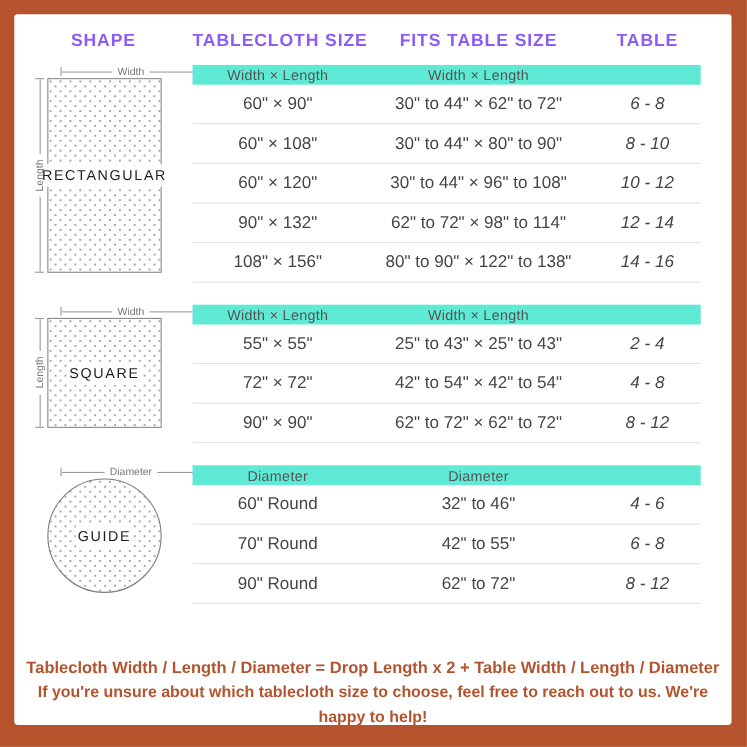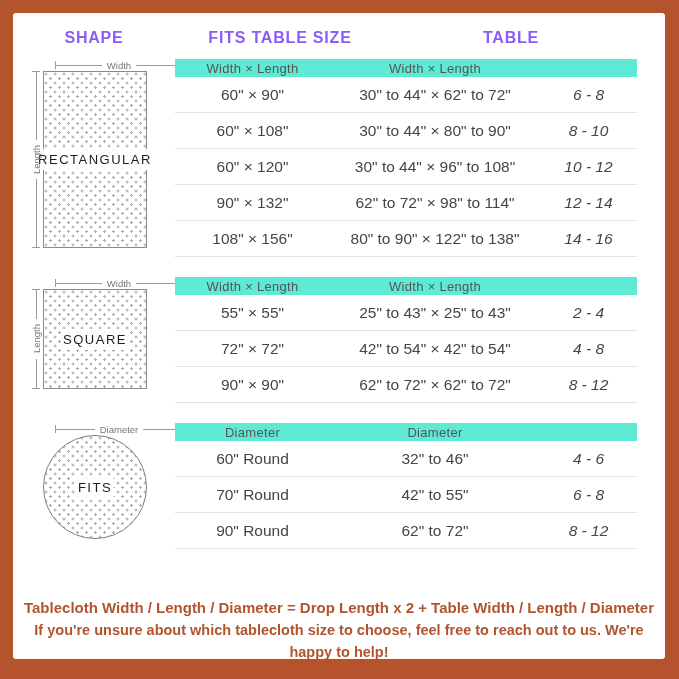--- a/index.html
+++ b/index.html
@@ -108,20 +108,21 @@
   .footer .f2{font-size:14.5px;line-height:22px;}
 </style>
 </head>
 <body>
 
 <div class="panel">
 
 
   <div class="col-headers">
     <div class="ch0">SHAPE</div>
+    <div class="ch1">TABLECLOTH SIZE</div>
     <div class="ch2">FITS TABLE SIZE</div>
     <div class="ch3">TABLE</div>
   </div>
 
   <div class="sections">
 
     <div class="section">
       <div class="shape-cell">
         <div class="dim-h">
           <span class="tick"></span>
@@ -228,21 +229,21 @@
         <div class="dim-h">
           <span class="tick"></span>
             <span class="dline"></span>
             <span class="dlabel">Diameter</span>
             <span class="dline"></span>
             <span class="tick"></span>
         </div>
         <div class="shape-row">
           <div class="spacer-v"></div>
           <div class="shape circle">
-            <span class="shape-label">FITS</span>
+            <span class="shape-label">GUIDE</span>
           </div>
         </div>
       </div>
       <div class="size-table">
         <div class="band">
           <div class="b1">Diameter</div>
           <div class="b2">Diameter</div>
           <div class="b3"></div>
         </div>
         <div class="trow">

